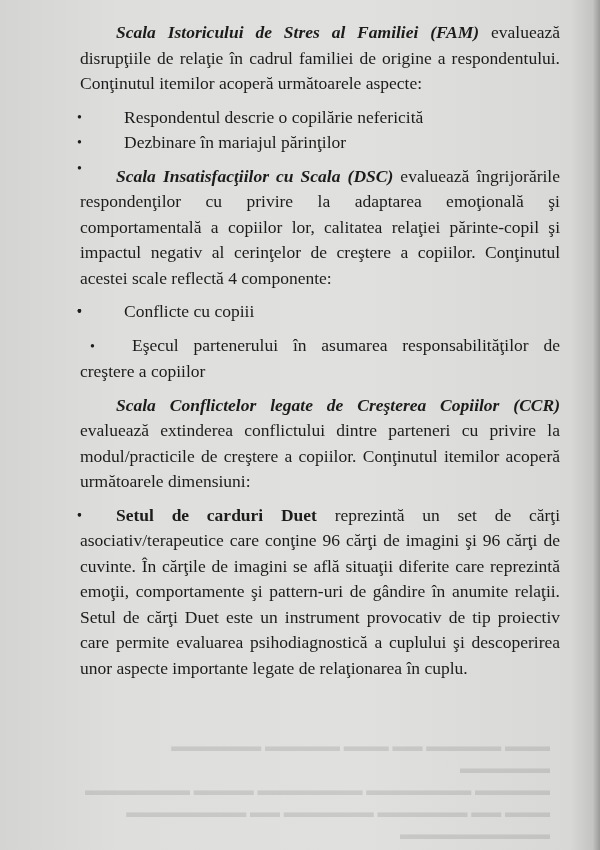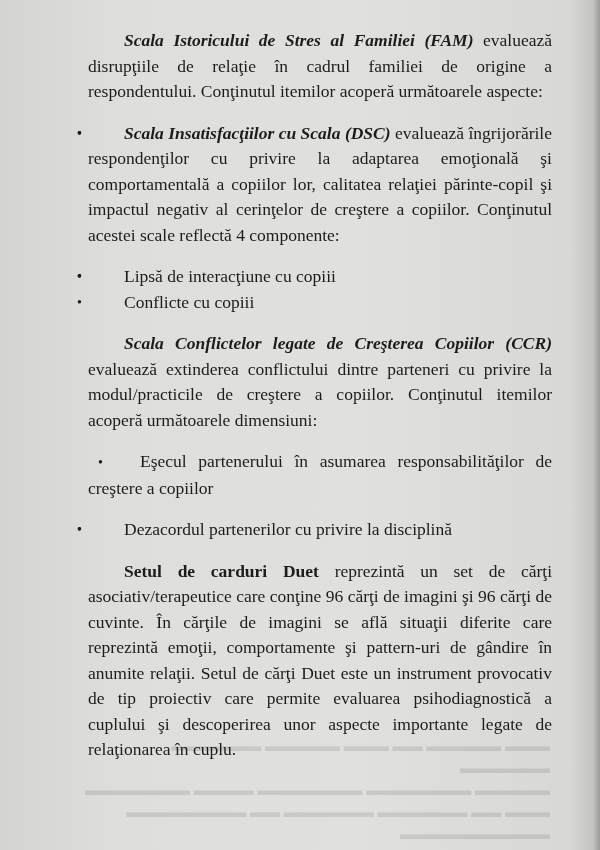--- a/index.html
+++ b/index.html
@@ -15,21 +15,21 @@
     background: linear-gradient(90deg, #d4d4d2 0%, #dededc 20%, #e0e0de 60%, #d8d8d6 95%, #bdbdbb 100%);
   }
   .edge {
     position: absolute; right: 0; top: 0; width: 8px; height: 850px;
     background: linear-gradient(90deg, #c8c8c6, #9a9a98);
   }
   .content {
     position: absolute; left: 72px; top: 12px; width: 496px;
     font-size: 17.5px; line-height: 25.5px;
   }
-  p { margin: 16px; text-align: justify; }
+  p { margin: 8px; text-align: justify; }
   p.indent { text-indent: 36px; }
   .bi { font-weight: bold; font-style: italic; }
   .b { font-weight: bold; }
   ul { list-style: none; margin: 0; padding: 0; }
   ul li { position: relative; padding-left: 52px; }
   ul li .bullet {
     position: absolute; left: 5px; top: 0; font-size: 14px;
   }
   .wrap-li { text-align: justify; }
   .ghost {
@@ -49,35 +49,35 @@
   ▬▬▬▬▬ ▬▬▬▬▬▬▬ ▬▬▬▬▬▬▬ ▬▬▬▬ ▬▬▬▬▬▬▬<br>
   ▬▬▬ ▬▬ ▬▬▬▬▬▬ ▬▬▬▬▬▬ ▬▬ ▬▬▬▬▬▬▬▬<br>
   ▬▬▬▬▬▬▬▬▬▬<br>
   ▬▬▬▬▬▬▬▬▬▬▬▬▬ ▬▬ ▬▬▬▬▬▬▬▬▬▬▬▬ ▬▬▬▬▬
 </div>
 
 <div class="content">
 
   <p class="indent"><span class="bi">Scala Istoricului  de Stres al Familiei (FAM)</span><span> evaluează disrupţiile de relaţie în cadrul familiei de origine a respondentului. Conţinutul itemilor acoperă următoarele aspecte:</span></p>
   <ul>
-    <li><span class="bullet">•</span></li>
-    <li><span class="bullet">•</span></li>
+    <li><span class="bullet">•</span><span>Respondentul descrie o copilărie nefericită</span></li>
+    <li><span class="bullet">•</span><span>Dezbinare în mariajul părinţilor</span></li>
     <li><span class="bullet">•</span></li>
   </ul>
 
   <p class="indent"><span class="bi">Scala Insatisfacţiilor cu Scala (DSC)</span><span> evaluează îngrijorările respondenţilor cu privire la adaptarea emoţională şi comportamentală a copiilor lor, calitatea relaţiei părinte-copil şi impactul negativ al cerinţelor de creştere a copiilor. Conţinutul acestei scale reflectă 4 componente:</span></p>
   <ul>
     <li><span class="bullet">•</span></li>
     <li><span class="bullet">•</span></li>
-    <li><span class="bullet">•</span><span>Lipsă de interacţiune cu copiii</span></li>
+    <li><span class="bullet">•</span></li>
     <li><span class="bullet">•</span><span>Conflicte cu copiii</span></li>
   </ul>
 
+  <p class="indent wrap-li" style="text-indent:5px;"><span style="font-size:14px; display:inline-block; width:47px;">•</span><span>Eşecul partenerului în asumarea responsabilităţilor de creştere a copiilor</span></p>
   <p class="indent"><span class="bi">Scala Conflictelor legate de Creşterea Copiilor (CCR)</span><span> evaluează extinderea conflictului dintre parteneri cu privire la modul/practicile de creştere a copiilor. Conţinutul itemilor acoperă următoarele dimensiuni:</span></p>
-  <p class="indent wrap-li" style="text-indent:5px;"><span style="font-size:14px; display:inline-block; width:47px;">•</span><span>Eşecul partenerului în asumarea responsabilităţilor de creştere a copiilor</span></p>
   <ul>
     <li><span class="bullet">•</span></li>
-    <li><span class="bullet">•</span><span>Dezacordul partenerilor cu privire la disciplină</span></li>
+    <li><span class="bullet">•</span></li>
   </ul>
 
   <p class="indent"><span class="b">Setul de carduri Duet</span><span> reprezintă un set de cărţi asociativ/terapeutice care conţine 96 cărţi de imagini şi 96 cărţi de cuvinte. În cărţile de imagini se află situaţii diferite care reprezintă emoţii, comportamente şi pattern-uri de gândire în anumite relaţii. Setul de cărţi Duet este un instrument provocativ de tip proiectiv care permite evaluarea psihodiagnostică a cuplului şi descoperirea unor aspecte importante legate de relaţionarea în cuplu.</span></p>
 
 </div>
 
 </body></html>

